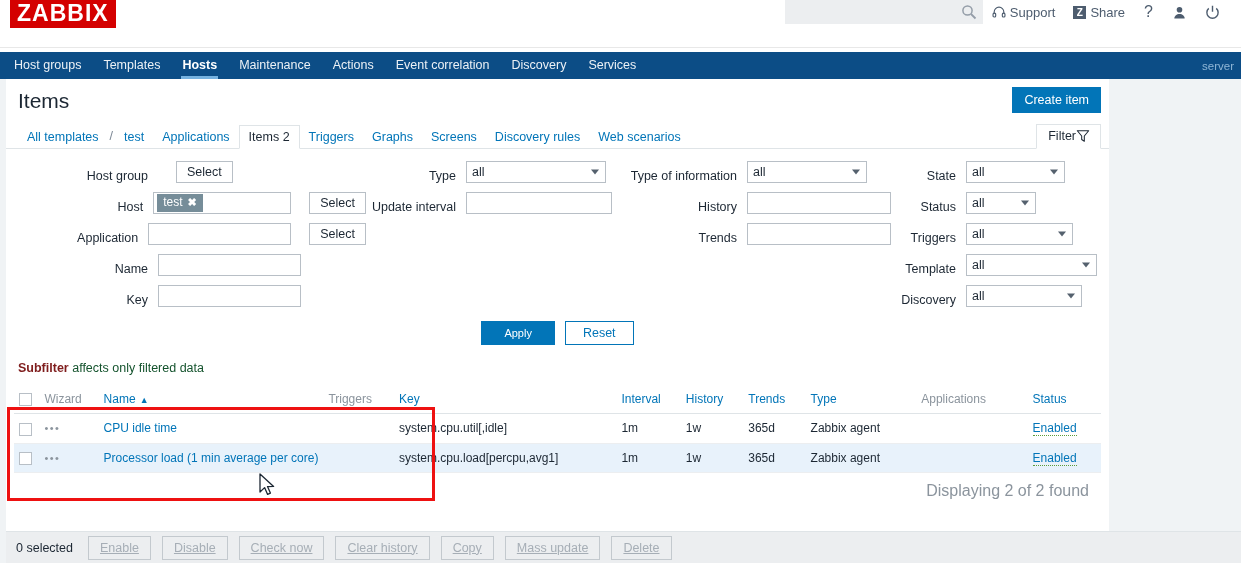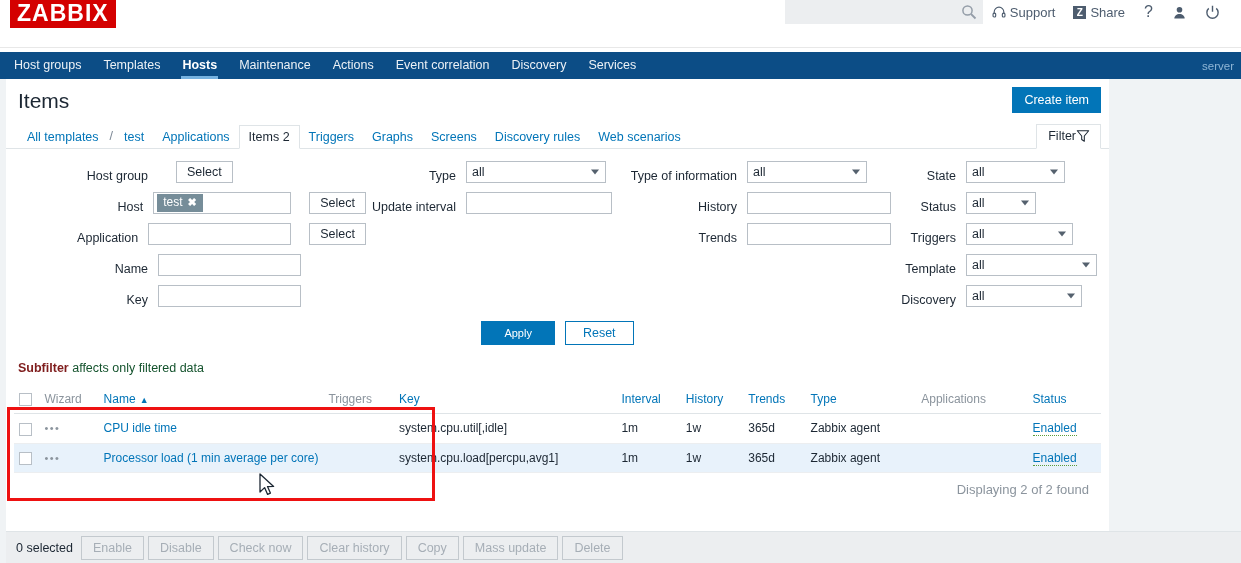--- a/index.html
+++ b/index.html
@@ -240,35 +240,35 @@
   }
   .dots { color: #8b949d; letter-spacing: 1.5px; font-size: 11px; cursor: pointer; }
   .st-enabled {
     color: #5b9b37; border-bottom: 1px dotted #5b9b37; cursor: pointer;
     text-decoration: none;
   }
   .col-chk { width: 26px; }
   .col-wizard { width: 62px; }
   .col-triggers { text-align: right; padding-right: 22px !important; }
   .footer-count {
-    text-align: right; font-size: 13px; color: #8b949d;
+    text-align: right; font-size: 16px; color: #8b949d;
     padding: 9px 12px 6px 0;
   }
 
   
   .actionbar {
     position: absolute; left: 0; bottom: 0; width: 1235px; height: 32px;
     background: #eceef0; border-top: 1px solid #dfe4e7;
-    display: flex; align-items: center; padding-left: 10px; gap: 4px;
+    display: flex; align-items: center; padding-left: 10px; gap: 11px;
   }
   .sel-count { font-size: 12.5px; color: #1c2733; margin-right: 4px; }
   .btn-dis {
     background: #eceef0; border: 1px solid #c3c9ce; color: #a6aeb6;
     font-size: 12.5px; padding: 4px 11px;
-    font-family: "Liberation Sans", sans-serif; cursor: default;
+    font-family: "Liberation Sans", sans-serif; cursor: default; text-decoration: underline;
   }
 
   
   .redbox {
     position: absolute; left: 7px; top: 407px; width: 428px; height: 94px;
     border: 3px solid #ee1111; pointer-events: none; z-index: 40;
   }
   
   .cursor {
     position: absolute; left: 259px; top: 473px; z-index: 50;

